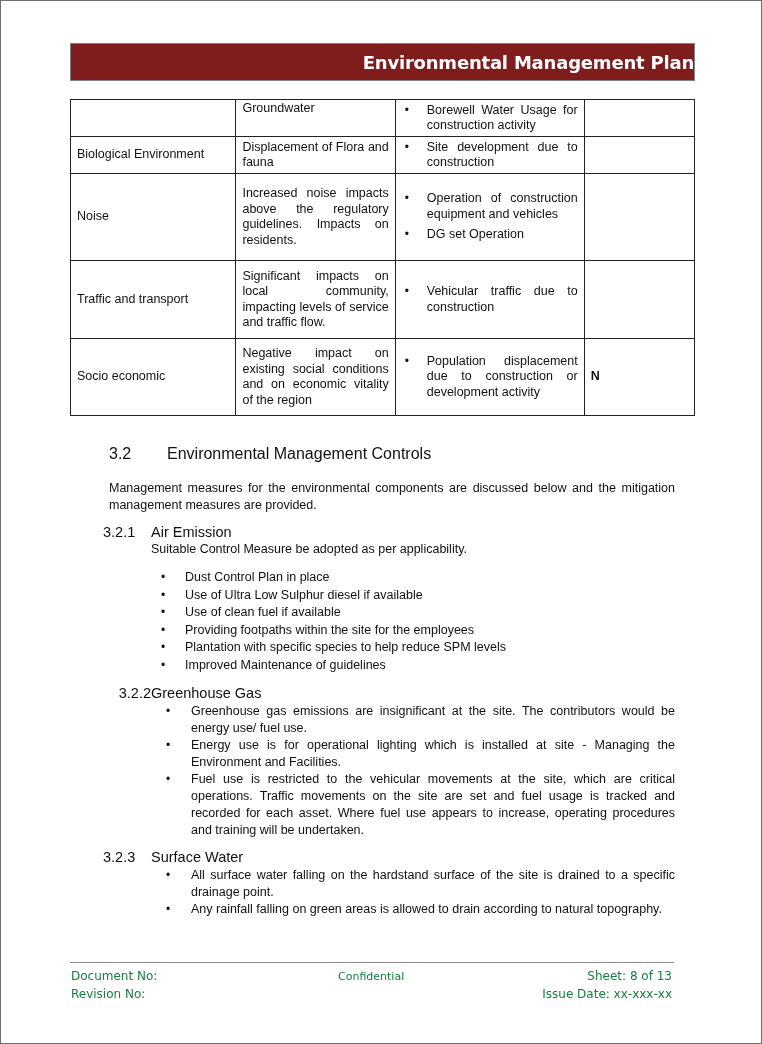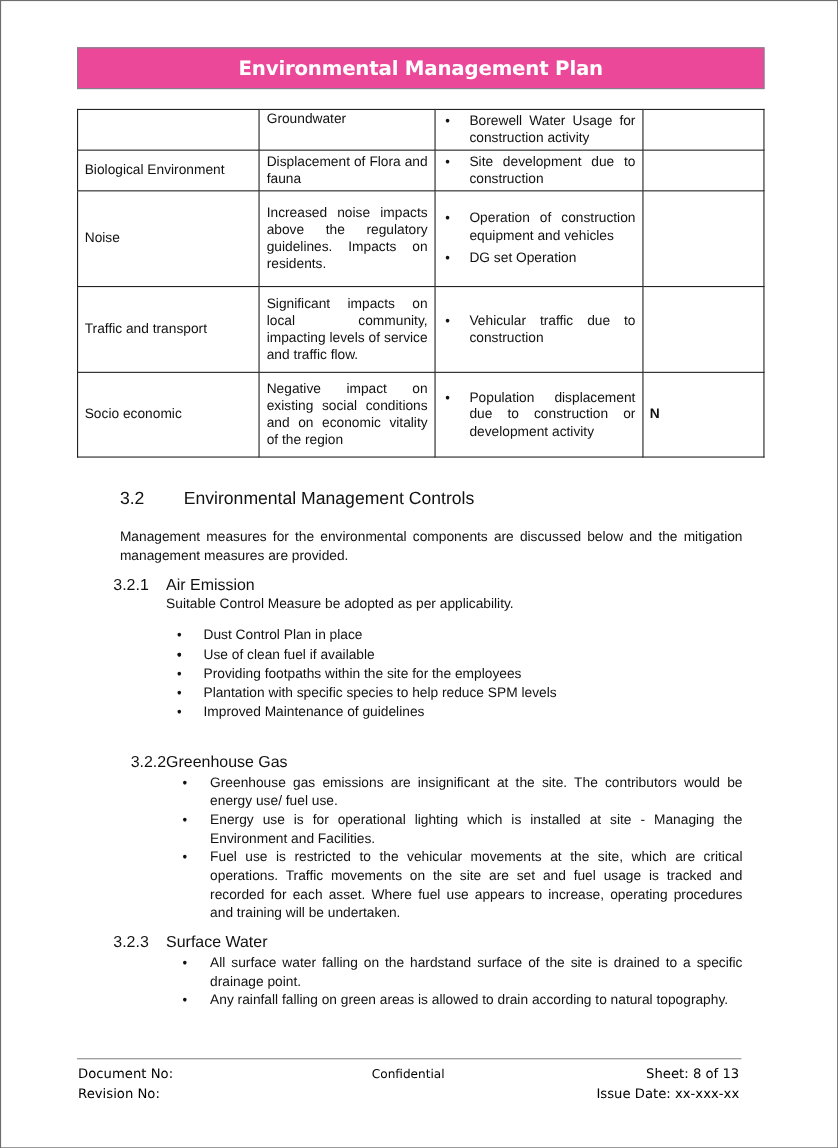--- a/index.html
+++ b/index.html
@@ -6,23 +6,23 @@
   body {
     width:762px; height:1044px; background:#fff; position:relative; overflow:hidden;
     font-family:"Liberation Sans", sans-serif; color:#111;
   }
   .page-frame {
     position:absolute; left:0; top:0; width:760px; height:1042px;
     border:1px solid #6e6e6e;
   }
   .title-bar {
     position:absolute; left:70px; top:43px; width:623px; height:36px;
-    background:#ec4899; border:1px solid #7f848b;
+    background:#7f1d1d; border:1px solid #7f848b;
     color:#fff; font-weight:bold; font-size:18px;
-    display:flex; align-items:center; justify-content:center;
+    display:flex; align-items:center; justify-content:flex-end;
     font-family:"DejaVu Sans", sans-serif; letter-spacing:-0.2px;
   }
   table.impact {
     position:absolute; left:70px; top:99px; width:625px;
     border-collapse:collapse; font-size:12.5px; line-height:15.5px;
   }
   table.impact td {
     border:1px solid #222; vertical-align:middle; padding:0 6px;
   }
   td.c1 { width:149px; padding-left:7px; }
@@ -53,21 +53,21 @@
   ul.blist .bullet { font-size:12px; }
   ul.air { left:161px; top:569px; }
   ul.air li { padding-left:24px; }
   ul.justified { left:166px; width:509px; }
   ul.justified li { padding-left:25px; text-align:justify; line-height:17px; margin-bottom:0; }
   ul.ghg { top:703px; }
   ul.sw { top:867px; }
   .footer-rule {
     position:absolute; left:70px; top:962px; width:604px; height:1px; background:#8a8a8a;
   }
-  .footer { position:absolute; font-family:"DejaVu Sans", sans-serif; color:#000000; font-size:12px; }
+  .footer { position:absolute; font-family:"DejaVu Sans", sans-serif; color:#15803d; font-size:12px; }
   .f-docno { left:71px; top:969px; }
   .f-revno { left:71px; top:987px; }
   .f-conf { left:338px; top:970px; font-size:11px; }
   .f-sheet { right:90px; top:969px; text-align:right; }
   .f-date { right:90px; top:987px; text-align:right;margin-left:10px; }
 </style>
 </head>
 <body>
 
 <div class="page-frame"></div>
@@ -146,21 +146,21 @@
   <span class="num">3.2</span><span>Environmental Management Controls</span>
 </div>
 <div class="para">Management measures for the environmental components are discussed below and the mitigation management measures are provided.</div>
 
 <div class="h3" style="top:524px;">
   <span class="num">3.2.1</span><span>Air Emission</span>
 </div>
 <div class="sub-intro">Suitable Control Measure be adopted as per applicability.</div>
 <ul class="blist air">
   <li><span class="bullet" style="left:0">•</span><span>Dust Control Plan in place</span></li>
-  <li><span class="bullet" style="left:0">•</span></li>
+  <li><span class="bullet" style="left:0">•</span><span>Use of Ultra Low Sulphur diesel if available</span></li>
   <li><span class="bullet" style="left:0">•</span><span>Use of clean fuel if available</span></li>
   <li><span class="bullet" style="left:0">•</span><span>Providing footpaths within the site for the employees</span></li>
   <li><span class="bullet" style="left:0">•</span><span>Plantation with specific species to help reduce SPM levels</span></li>
   <li><span class="bullet" style="left:0">•</span><span>Improved Maintenance of guidelines</span></li>
 </ul>
 
 <div class="h3" style="top:685px;text-align:right;">
   <span class="num">3.2.2</span><span>Greenhouse Gas</span>
 </div>
 <ul class="blist justified ghg">

